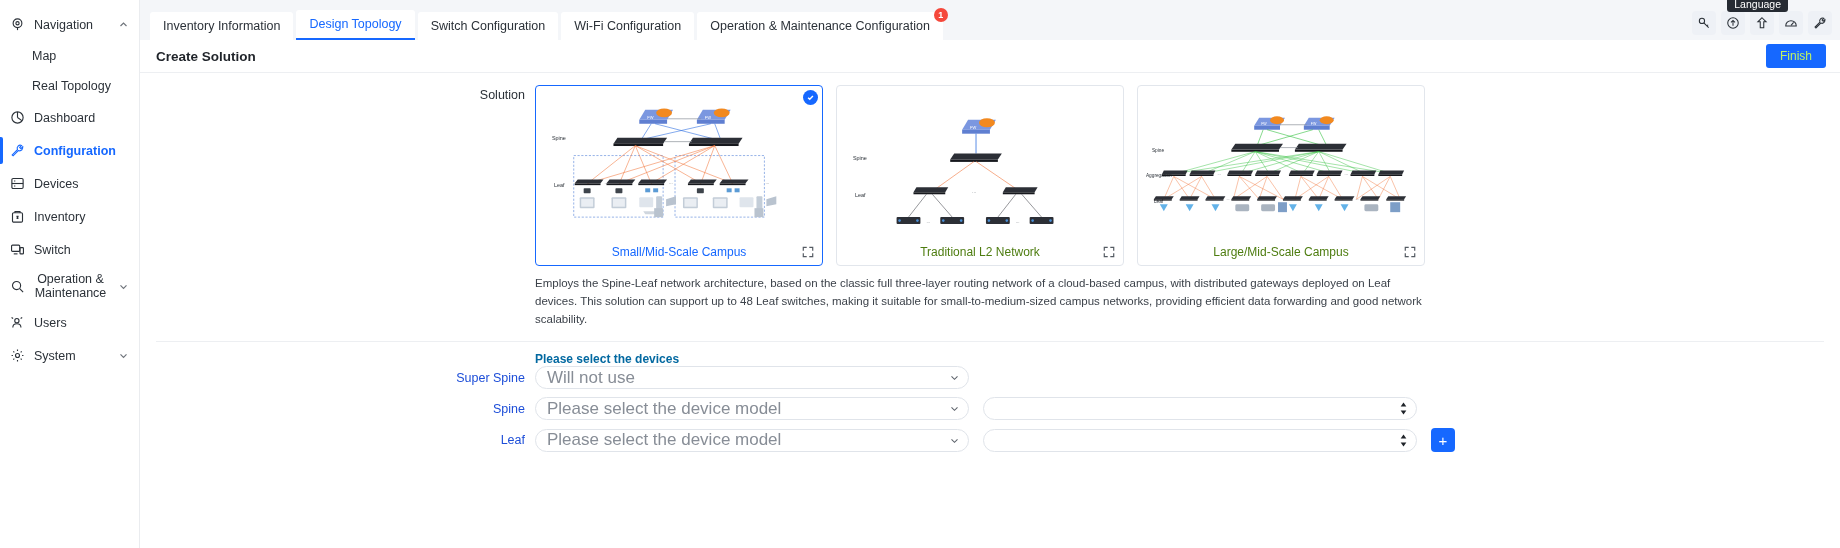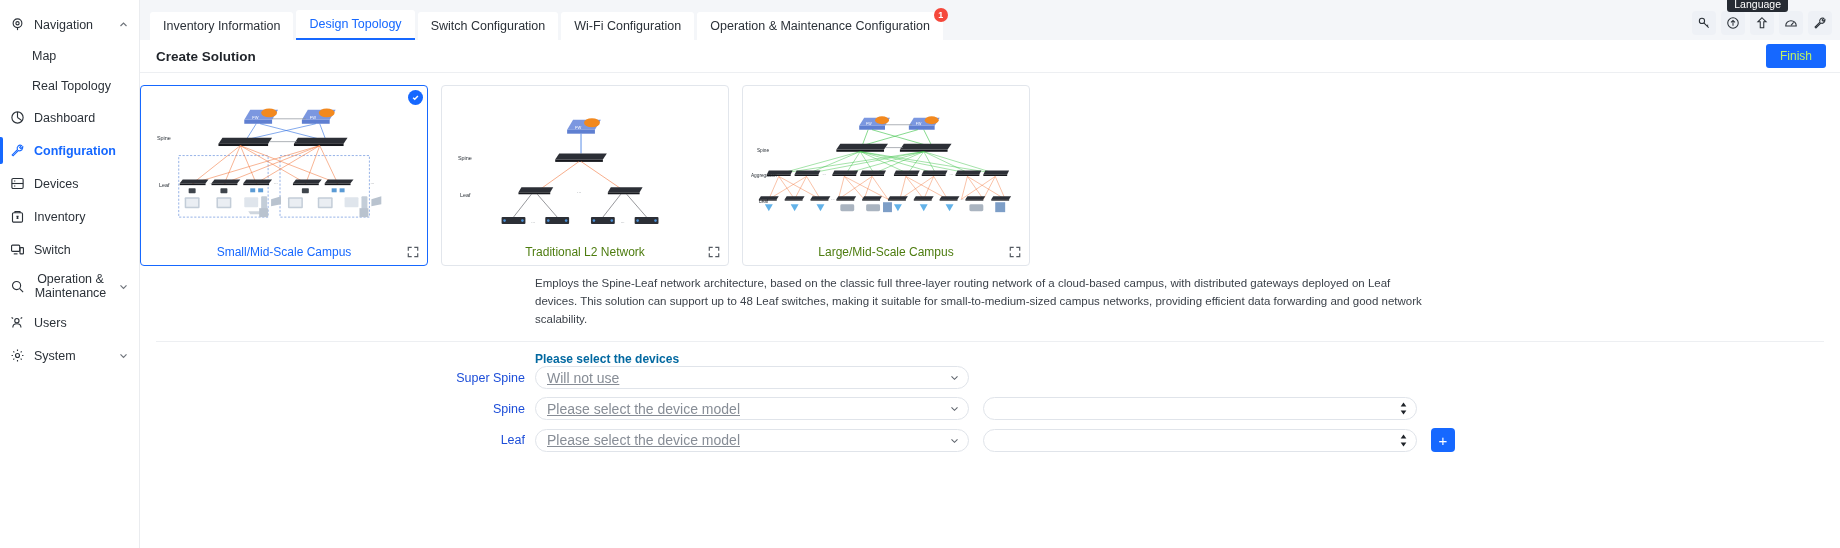--- a/index.html
+++ b/index.html
@@ -159,21 +159,21 @@
   .f-row { display: flex; align-items: center; margin-bottom: 8px; }
   .f-label {
     width: 395px; flex: 0 0 395px; text-align: right;
     padding-right: 10px; font-size: 12.5px; color: #1d4ed8;
   }
   .select {
     width: 434px; height: 23px;
     border: 1px solid #e0e4ea; border-radius: 12px;
     background: #fff; display: flex; align-items: center;
     padding: 0 9px 0 11px; cursor: pointer;
-    font-size: 14px; color: #878d96; text-decoration: underline;
+    font-size: 17px; color: #878d96;
   }
   .select .sv { flex: 1 1 auto; }
   .select .caret { width: 9px; height: 9px; color: #5d636b; display:flex; }
   .select .caret svg { width: 9px; height: 9px; }
   .stepper {
     width: 434px; height: 23px; margin-left: 14px;
     border: 1px solid #e0e4ea; border-radius: 12px;
     background: #fff; display: flex; align-items: center;
     padding: 0 8px 0 11px; font-size: 11.5px; color: #1f2329;
     position: relative;
@@ -369,20 +369,21 @@
     </div>
 
     <div class="content">
 
       <div class="page-head">
         <div class="page-title">Create Solution</div>
         <button class="btn-finish">Finish</button>
       </div>
 
       <div class="sol-row">
+        <div class="sol-label">Solution</div>
         <div class="cards">
 
           <div class="card selected">
             <span class="check">
               <svg viewBox="0 0 12 12" fill="none" stroke="#fff" stroke-width="1.9">
                   <path d="M2.8 6.2l2.2 2.2 4.2-4.5"></path>
                 </svg>
             </span>
             <div class="diagram">
               <svg viewBox="0 0 288 150" preserveAspectRatio="xMidYMid meet">

